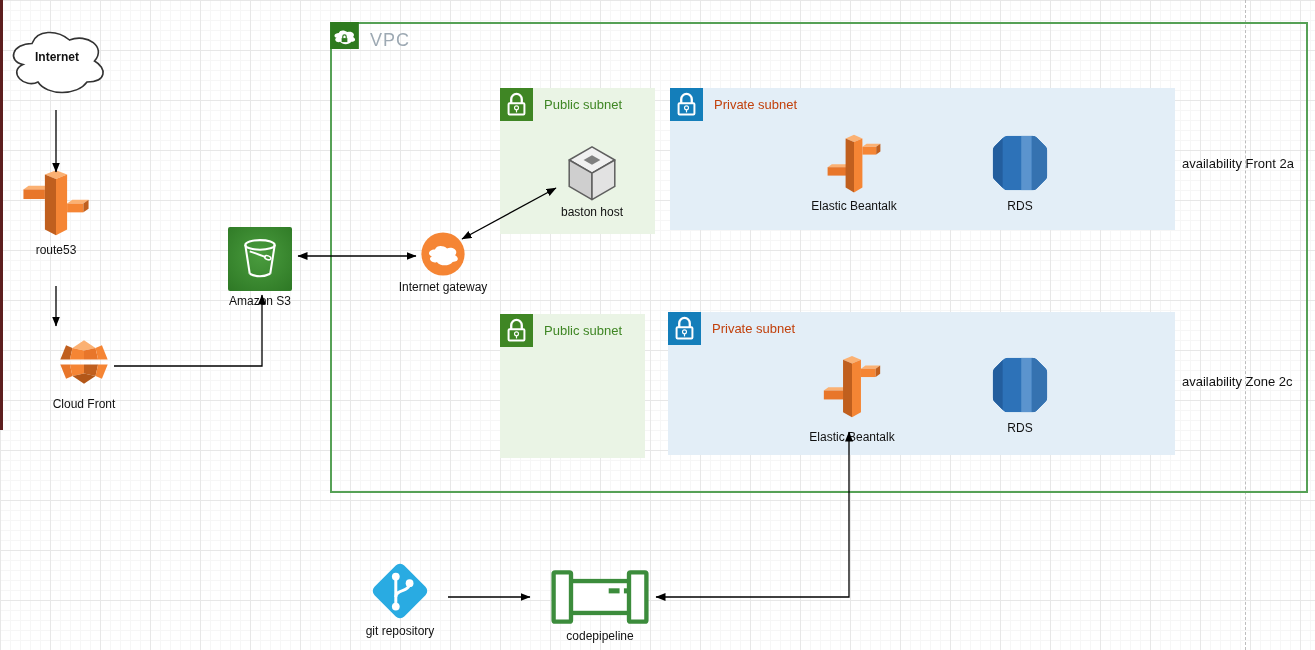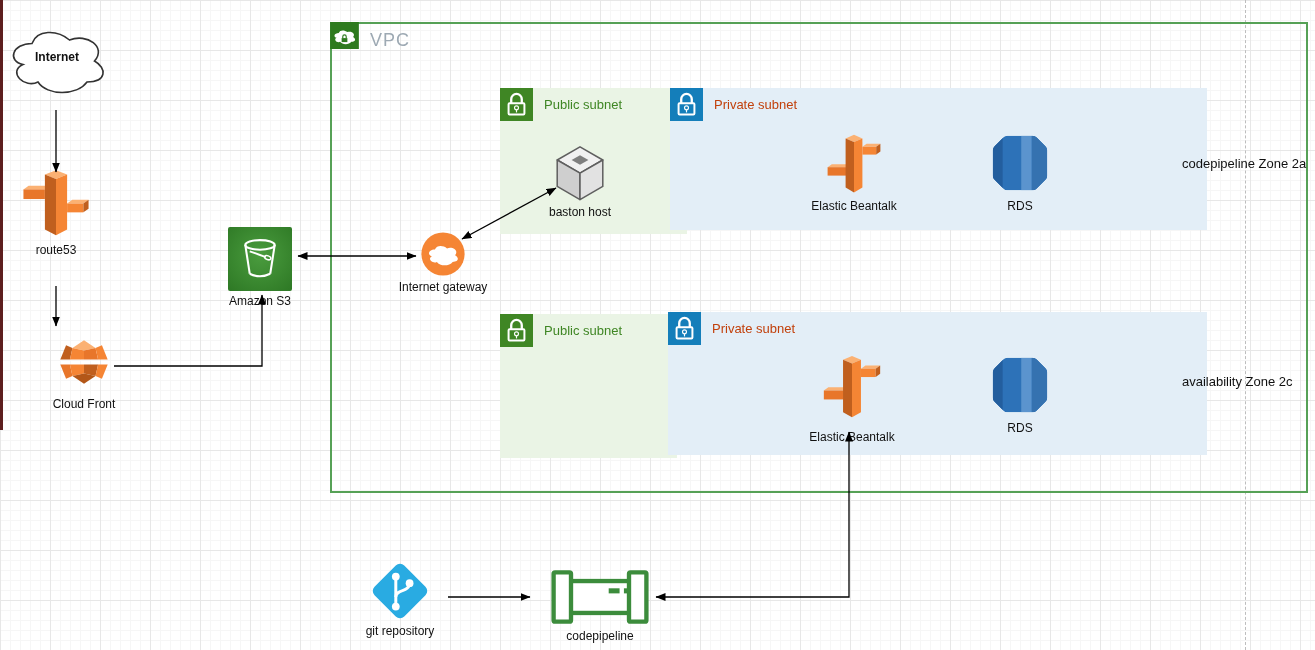--- a/index.html
+++ b/index.html
@@ -12,21 +12,21 @@
       linear-gradient(90deg, #e7e7e7 1px, transparent 1px),
       linear-gradient(#f6f6f6 1px, transparent 1px),
       linear-gradient(90deg, #f6f6f6 1px, transparent 1px);
     background-size:50px 50px,50px 50px,10px 10px,10px 10px;
   }
   .node{position:absolute;display:flex;flex-direction:column;align-items:center;z-index:20;}
   .node .lbl{margin-top:3px;font-size:12px;color:#111;white-space:nowrap;line-height:1.2;}
   .vpc-box{position:absolute;left:330px;top:22px;width:978px;height:471px;border:2px solid #56A156;z-index:4;box-sizing:border-box;}
   .vpc-icon{position:absolute;left:-2px;top:-2px;width:29px;height:27px;}
   .vpc-label{position:absolute;left:38px;top:6px;font-size:18px;color:#9DA9B3;letter-spacing:1px;}
-  .subnet{position:absolute;z-index:6;padding-left:32px;}
+  .subnet{position:absolute;z-index:6;}
   .subnet .s-icon{position:absolute;left:0;top:0;width:33px;height:33px;}
   .subnet .s-label{position:absolute;left:44px;top:9px;font-size:13px;font-weight:400;white-space:nowrap;}
   .subnet.public{background:#EAF4E5;}
   .subnet.private{background:#E3EEF7;}
   .subnet.public .s-label{color:#3F8624;}
   .subnet.private .s-label{color:#c2410c;}
   .az-label{position:absolute;width:130px;font-size:13px;color:#111;z-index:8;white-space:nowrap;}
   #edges-layer{position:absolute;left:0;top:0;width:1315px;height:650px;z-index:30;pointer-events:none;}
   .page-divider{position:absolute;left:1245px;top:0;width:0;height:650px;border-left:1px dashed #bdbdbd;z-index:3;}
   .edge-artifact{position:absolute;left:0;top:0;width:3px;height:430px;background:#5D1F1F;z-index:40;}
@@ -86,21 +86,21 @@
   <svg class="s-icon" viewBox="0 0 100 100">
     <rect width="100" height="100" fill="#147EBA"></rect>
     <path d="M34,46 V34 a16,16 0 0 1 32,0 V46" stroke="#fff" stroke-width="7" fill="none"></path>
     <rect x="26" y="46" width="48" height="34" rx="3" fill="none" stroke="#fff" stroke-width="6"></rect>
     <circle cx="50" cy="60" r="6" stroke="#fff" stroke-width="3.5" fill="none"></circle>
     <line x1="50" y1="66" x2="50" y2="74" stroke="#fff" stroke-width="3.5"></line>
   </svg>
   <span class="s-label">Private subnet</span>
 </div>
 
-<div class="az-label" style="left:1182px;top:156px;">codepipeline Zone 2a</div>
+<div class="az-label" style="left:1182px;top:156px;">availability Front 2a</div>
 <div class="az-label" style="left:1182px;top:374px;">availability Zone 2c</div>
 
 <div class="node" style="left:6px;top:26px;width:102px;">
   <svg width="102" height="70" viewBox="0 0 100 70">
     <path fill="#ffffff" stroke="#333" stroke-width="1.6" d="M25,17.5 C5,17.5 0,35 16,38.5 C0,46 18,63 31,56 C40,70 70,70 80,56 C100,56 100,42 87.5,35 C100,21 80,7 62.5,14 C50,3.5 30,3.5 25,17.5 Z"></path>
   </svg>
   <div class="cloud-text">Internet</div>
 </div>
 
 <div class="node" style="left:16px;top:164px;width:80px;">
@@ -153,21 +153,21 @@
 </div>
 
 <div class="node" style="left:420px;top:231px;width:46px;">
   <svg width="46" height="46" viewBox="0 0 100 100">
     <circle cx="50" cy="50" r="47" fill="#F58534"></circle>
     <path transform="translate(15,28) scale(0.7)" fill="#ffffff" d="M25,17.5 C5,17.5 0,35 16,38.5 C0,46 18,63 31,56 C40,70 70,70 80,56 C100,56 100,42 87.5,35 C100,21 80,7 62.5,14 C50,3.5 30,3.5 25,17.5 Z"></path>
   </svg>
   <div class="lbl">Internet gateway</div>
 </div>
 
-<div class="node" style="left:544px;top:142px;width:72px;">
+<div class="node" style="left:556px;top:142px;width:72px;">
   <svg width="68" height="60" viewBox="0 0 100 100">
     <polygon points="50,8 88,30 50,52 12,30" fill="#F1F1F1" stroke="#5F5F5F" stroke-width="2.5" stroke-linejoin="round"></polygon>
     <polygon points="12,30 50,52 50,96 12,74" fill="#CFCFCF" stroke="#5F5F5F" stroke-width="2.5" stroke-linejoin="round"></polygon>
     <polygon points="50,52 88,30 88,74 50,96" fill="#E2E2E2" stroke="#5F5F5F" stroke-width="2.5" stroke-linejoin="round"></polygon>
     <polygon points="50,22 64,30 50,38 36,30" fill="#7F7F7F"></polygon>
   </svg>
   <div class="lbl">baston host</div>
 </div>
 
 <div class="node" style="left:822px;top:130px;width:64px;">

